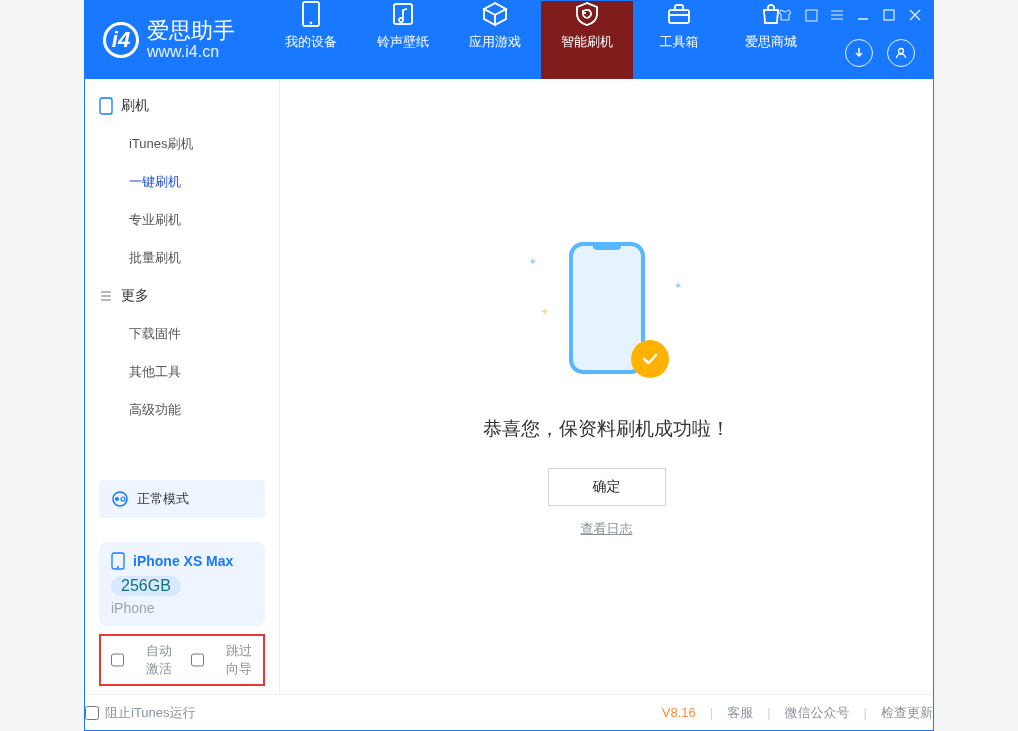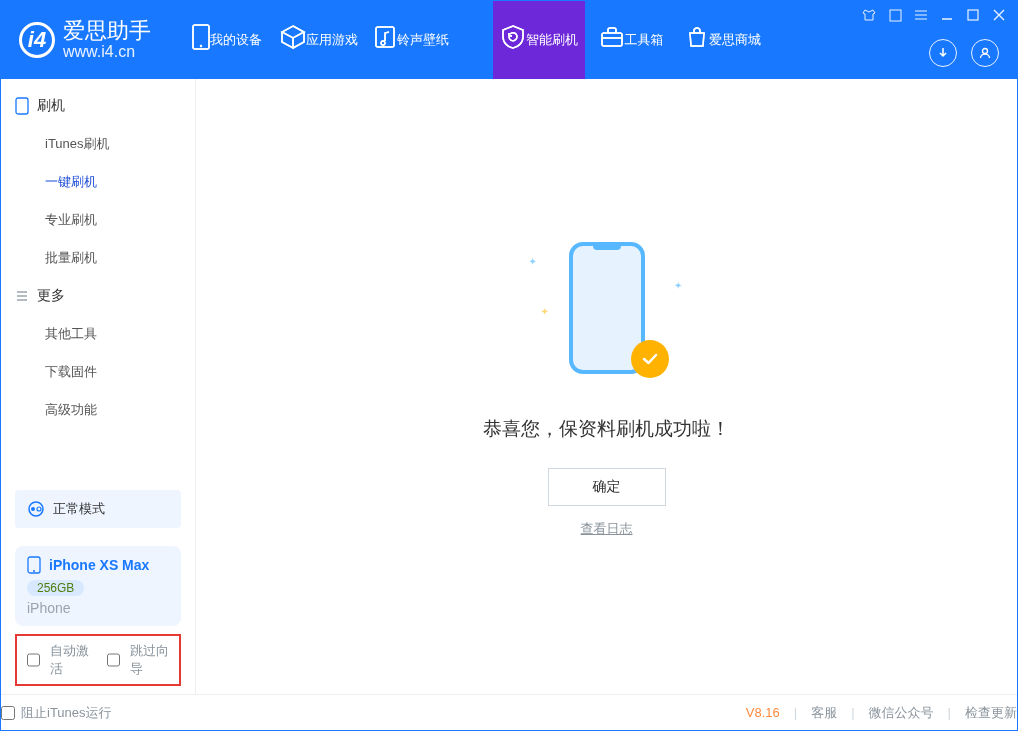--- a/index.html
+++ b/index.html
@@ -1,54 +1,54 @@
 <!DOCTYPE html>
 <html><head>
 <meta charset="utf-8">
 <style>
 * { margin: 0; padding: 0; box-sizing: border-box; font-family: "Microsoft YaHei", Arial, sans-serif; }
 body { background: #f5f5f5; display: flex; justify-content: center; align-items: flex-start; padding: 0; }
-.window { width: 1018px; height: 731px; background: #fff; border: 1px solid #1878ff; display: flex; flex-direction: column; position: relative; }
+.window { width: 850px; height: 731px; background: #fff; border: 1px solid #1878ff; display: flex; flex-direction: column; position: relative; }
 
 
 .header { background: #1878ff; height: 78px; display: flex; align-items: stretch; color: #fff; padding-left: 18px; position: relative; }
 .logo-block { display: flex; align-items: center; margin-right: 30px; }
 .logo-icon { width: 36px; height: 36px; border: 3px solid #fff; border-radius: 50%; display: flex; align-items: center; justify-content: center; font-weight: bold; font-size: 22px; font-style: italic; margin-right: 8px; }
 .logo-text { line-height: 1.1; }
 .logo-text .main { font-size: 22px; font-weight: 500; }
 .logo-text .sub { font-size: 16px; opacity: .9; }
 .nav { display: flex; height: 100%; }
-.nav-item { display: flex; align-items: center; justify-content: center; width: 92px; font-size: 13px; cursor: pointer; position: relative; }
-.nav-item.active { background: #6d28d9; margin-left: 36px; }
+.nav-item { display: flex; flex-direction: column; align-items: center; width: 92px; font-size: 13px; cursor: pointer; position: relative; }
+.nav-item.active { background: #7f1d1d; }
 .nav-item .ico { height: 26px; display: flex; align-items: center; justify-content: center; margin-bottom: 6px; }
 .nav-item .ico svg { filter: drop-shadow(0 0 0 #fff); }
 .header-right { position: absolute; right: 10px; top: 6px; display: flex; gap: 10px; }
 .header-right .wbtn { width: 16px; height: 16px; cursor: pointer; display: flex; align-items: center; justify-content: center; opacity: .9; }
 .header-right .wbtn svg { display: block; }
 .header-circles { position: absolute; right: 18px; bottom: 12px; display: flex; gap: 14px; }
 .header-circles .cbtn { width: 28px; height: 28px; border: 1.5px solid rgba(255,255,255,.9); border-radius: 50%; display: flex; align-items: center; justify-content: center; cursor: pointer; }
 .header-circles .cbtn svg { display:block; }
 
 
 .body { flex: 1; display: flex; min-height: 0; }
 
 
 .sidebar { width: 195px; border-right: 1px solid #eee; display: flex; flex-direction: column; font-size: 13px; color: #333; padding-top: 8px; position: relative; }
 .side-group-head { display: flex; align-items: center; gap: 8px; padding: 10px 14px; font-size: 14px; color: #333; }
 .side-items { }
 .side-item { padding: 10px 14px 10px 44px; color: #555; cursor: pointer; }
 .side-item.active { color: #1d4ed8; }
 .side-bottom { margin-top: auto; padding: 0 14px 8px; }
-.mode-card { background: #eef5ff; border-radius: 4px; padding: 10px 12px; display: flex; align-items: center; gap: 8px; color: #333; margin-bottom: 18px; }
+.mode-card { background: #eef5ff; border-radius: 4px; padding: 10px 12px; display: flex; align-items: center; gap: 8px; color: #333; margin-bottom: 24px; }
 .device-card { background: #eef5ff; border-radius: 8px; padding: 10px 12px; }
 .device-card .dname { color: #1878ff; font-weight: bold; font-size: 14px; display: flex; align-items: center; gap: 8px; }
-.badge { display: inline-block; background: #d8e9ff; color: #4d7c0f; border-radius: 10px; font-size: 12px; padding: 1px 10px; margin-top: 6px; }
+.badge { display: inline-block; background: #d8e9ff; color: #0f766e; border-radius: 10px; font-size: 16px; padding: 1px 10px; margin-top: 6px; }
 .device-sub { color: #9aa4ae; font-size: 14px; margin-top: 4px; }
 .flag-box { margin-top: 8px; border: 2px solid #e53935; padding: 6px 10px; display: flex; gap: 18px; align-items: center; }
-.flag-box label { display: flex; align-items: center; gap: 10px; color: #8a939c; font-size: 13px; cursor: pointer; }
+.flag-box label { display: flex; align-items: center; gap: 22px; color: #8a939c; font-size: 13px; cursor: pointer; }
 .flag-box input { width: 14px; height: 14px; }
 
 
 .main { flex: 1; display: flex; flex-direction: column; align-items: center; justify-content: center; position: relative; }
 .illus { position: relative; width: 160px; height: 150px; margin-bottom: 30px; }
 .phone { position: absolute; left: 42px; top: 6px; width: 76px; height: 132px; border: 4px solid #58b8ff; border-radius: 14px; background: #e6f3ff; }
 .phone .notch { position: absolute; top: -2px; left: 50%; transform: translateX(-50%); width: 28px; height: 6px; background: #58b8ff; border-radius: 0 0 4px 4px; }
 .check { position: absolute; right: 18px; bottom: 8px; width: 38px; height: 38px; background: #ffb300; border-radius: 50%; display: flex; align-items: center; justify-content: center; }
 .check svg { display: block; }
 .spark { position: absolute; font-size: 10px; }
@@ -86,34 +86,34 @@
         <span class="ico">
             <svg width="18" height="26" viewBox="0 0 18 26">
               <rect x="1" y="1" width="16" height="24" rx="2" fill="none" stroke="#fff" stroke-width="1.5"></rect>
               <circle cx="9" cy="22" r="1.2" fill="#fff"></circle>
             </svg>
           </span>
         <span>我的设备</span>
       </div>
       <div class="nav-item">
         <span class="ico">
-            <svg width="26" height="26" viewBox="0 0 26 26">
-              <path d="M13 2 L24 8 L13 14 L2 8 Z M2 8 V18 L13 24 V14 M24 8 V18 L13 24" fill="none" stroke="#fff" stroke-width="1.5"></path>
-            </svg>
-          </span>
-        <span>应用游戏</span>
-      </div>
-      <div class="nav-item">
-        <span class="ico">
             <svg width="24" height="24" viewBox="0 0 24 24">
               <rect x="3" y="2" width="18" height="20" rx="2" fill="none" stroke="#fff" stroke-width="1.5"></rect>
               <path d="M10 16 a2 2 0 1 0 0.01 0 M12 16 V8 L16 7" fill="none" stroke="#fff" stroke-width="1.5"></path>
             </svg>
           </span>
         <span>铃声壁纸</span>
+      </div>
+      <div class="nav-item">
+        <span class="ico">
+            <svg width="26" height="26" viewBox="0 0 26 26">
+              <path d="M13 2 L24 8 L13 14 L2 8 Z M2 8 V18 L13 24 V14 M24 8 V18 L13 24" fill="none" stroke="#fff" stroke-width="1.5"></path>
+            </svg>
+          </span>
+        <span>应用游戏</span>
       </div>
       <div class="nav-item active">
         <span class="ico">
             <svg width="26" height="26" viewBox="0 0 26 26">
               <path d="M13 2 L23 6 V13 C23 19 18 23 13 24 C8 23 3 19 3 13 V6 Z" fill="none" stroke="#fff" stroke-width="1.5"></path>
               <path d="M9 13 a4 4 0 1 0 1-3 M9 9 v3 h3" fill="none" stroke="#fff" stroke-width="1.5"></path>
             </svg>
           </span>
         <span>智能刷机</span>
       </div>
@@ -200,22 +200,22 @@
         <div class="side-item">批量刷机</div>
       </div>
 
       <div class="side-group-head">
         <svg width="14" height="14" viewBox="0 0 14 14">
             <path d="M2 3 h10 M2 7 h10 M2 11 h10" stroke="#9aa4ae" stroke-width="1.3"></path>
           </svg>
         <span>更多</span>
       </div>
       <div class="side-items">
+        <div class="side-item">下载固件</div>
         <div class="side-item">其他工具</div>
-        <div class="side-item">下载固件</div>
         <div class="side-item">高级功能</div>
       </div>
 
       <div class="side-bottom">
         <div class="mode-card">
           <svg width="18" height="18" viewBox="0 0 18 18">
               <circle cx="9" cy="9" r="7" fill="none" stroke="#1878ff" stroke-width="1.5"></circle>
               <circle cx="6" cy="9" r="2" fill="#1878ff"></circle>
               <circle cx="12" cy="9" r="2" fill="none" stroke="#1878ff" stroke-width="1.2"></circle>
             </svg>

